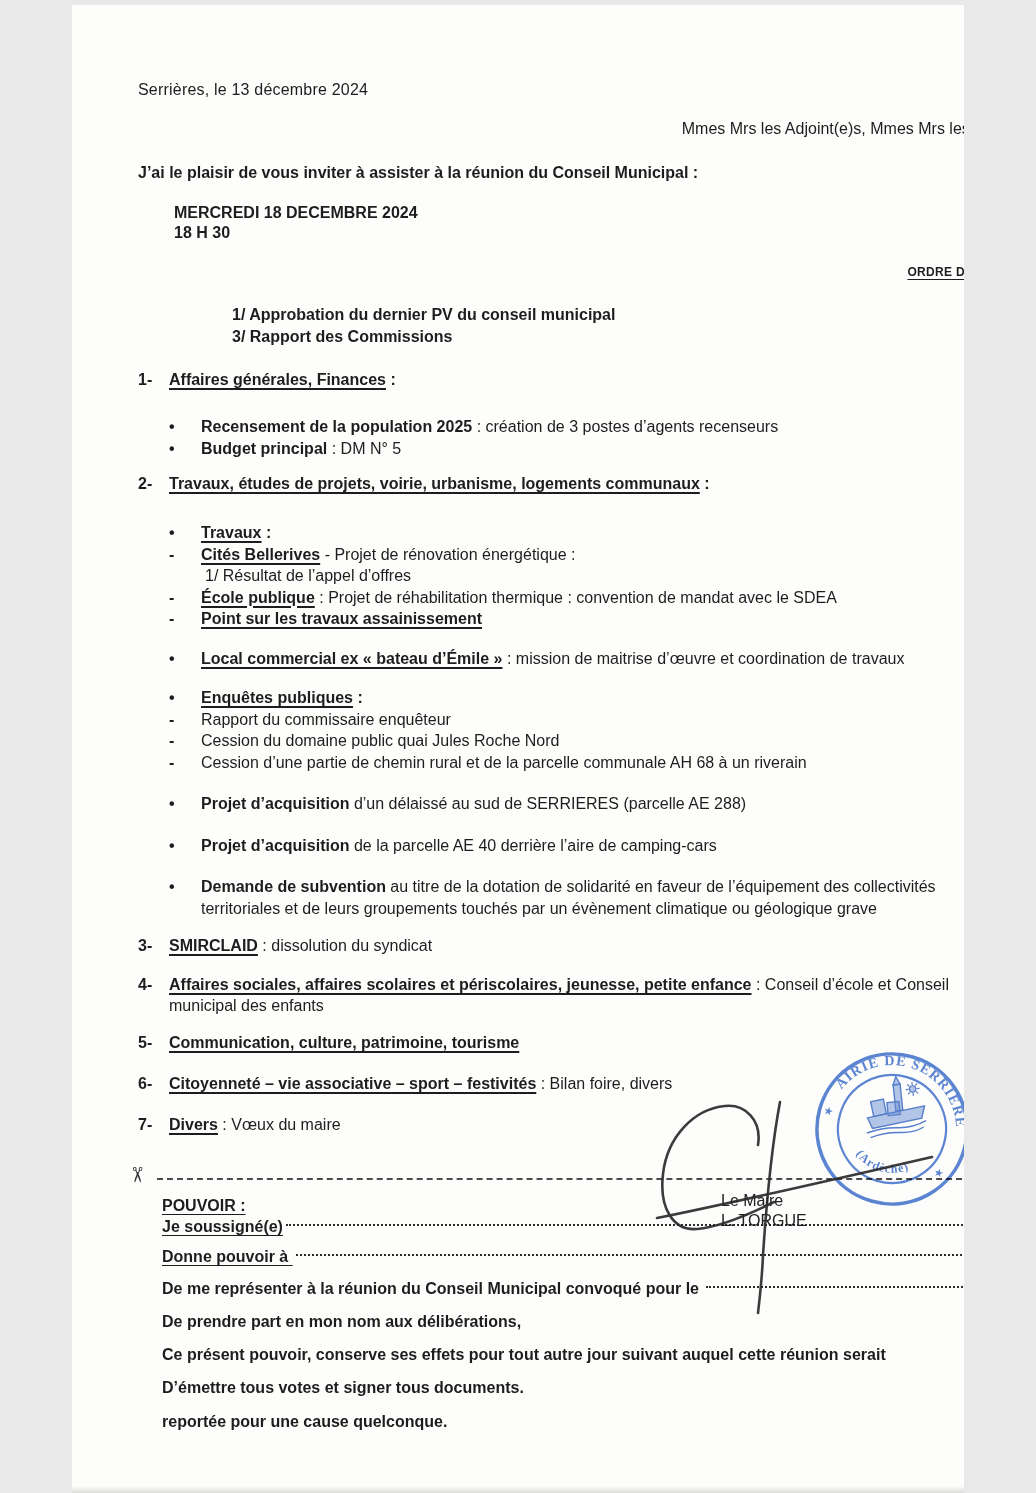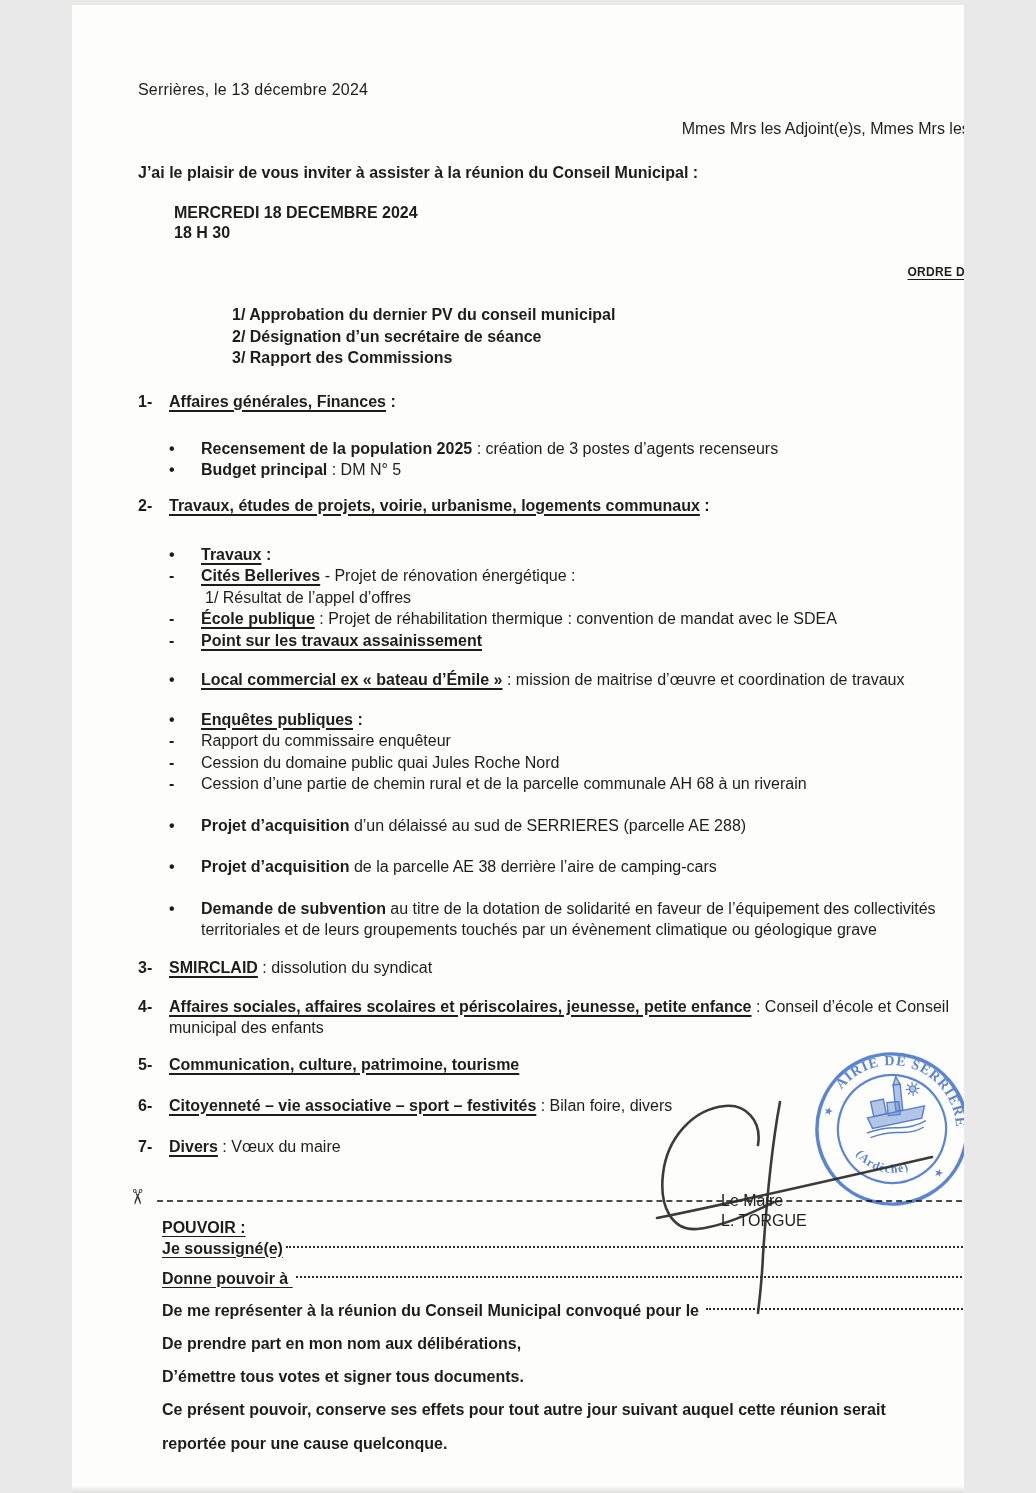--- a/index.html
+++ b/index.html
@@ -57,21 +57,20 @@
 
     <div class="meeting">
       <div>MERCREDI 18 DECEMBRE 2024</div>
       <div>18 H 30</div>
     </div>
 
     <div class="agenda-title">ORDRE DU JOUR</div>
 
     <div class="prelim">
       <div>1/ Approbation du dernier PV du conseil municipal</div>
-      <div>2/ Désignation d’un secrétaire de séance</div>
       <div>3/ Rapport des Commissions</div>
     </div>
 
     <div class="sec mt22">
       <span class="num">1-</span>
       <span class="tx"><span class="t-u">Affaires générales, Finances</span><span class="b"> :</span></span>
     </div>
     <div class="li mt26">
       <span class="mk">•</span>
       <span class="tx"><span class="b">Recensement de la population 2025</span><span> : création de 3 postes d’agents recenseurs</span></span>
@@ -125,21 +124,21 @@
       <span class="mk">-</span>
       <span class="tx">Cession d’une partie de chemin rural et de la parcelle communale AH 68 à un riverain</span>
     </div>
 
     <div class="li mt20">
       <span class="mk">•</span>
       <span class="tx"><span class="b">Projet d’acquisition</span><span> d’un délaissé au sud de SERRIERES (parcelle AE 288)</span></span>
     </div>
     <div class="li mt20">
       <span class="mk">•</span>
-      <span class="tx"><span class="b">Projet d’acquisition</span><span> de la parcelle AE 38 derrière l’aire de camping-cars</span></span>
+      <span class="tx"><span class="b">Projet d’acquisition</span><span> de la parcelle AE 40 derrière l’aire de camping-cars</span></span>
     </div>
     <div class="li mt20">
       <span class="mk">•</span>
       <span class="tx"><span class="b">Demande de subvention</span><span> au titre de la dotation de solidarité en faveur de l’équipement des collectivités territoriales et de leurs groupements touchés par un évènement climatique ou géologique grave</span></span>
     </div>
 
     <div class="sec mt16">
       <span class="num">3-</span>
       <span class="tx"><span class="t-u">SMIRCLAID</span><span> : dissolution du syndicat</span></span>
     </div>
@@ -173,22 +172,22 @@
       </div>
       <div class="pvr-row" style="margin-top:9px">
         <span class="lbl u">Donne pouvoir à </span>
         <span class="dots"></span>
       </div>
       <div class="pvr-row" style="margin-top:11px">
         <span class="lbl">De me représenter à la réunion du Conseil Municipal convoqué pour le </span>
         <span class="dots"></span>
       </div>
       <div class="pvr-text">De prendre part en mon nom aux délibérations,</div>
+      <div class="pvr-text">Ce présent pouvoir, conserve ses effets pour tout autre jour suivant auquel cette réunion serait</div>
       <div class="pvr-text">D’émettre tous votes et signer tous documents.</div>
-      <div class="pvr-text">Ce présent pouvoir, conserve ses effets pour tout autre jour suivant auquel cette réunion serait</div>
       <div class="pvr-text" style="margin-top:13px">reportée pour une cause quelconque.</div>
     </div>
   </div>
 
   <svg class="stamp-svg" width="164" height="164" viewBox="0 0 164 164">
     <g transform="rotate(16 82 82)" fill="none" stroke="#3f6fce">
       <circle cx="82" cy="82" r="75" stroke-width="3.6"></circle>
       <circle cx="82" cy="82" r="54" stroke-width="2.2"></circle>
       <path id="arcT" d="M 21.9,60.1 A 64 64 0 0 1 142.1,60.1" stroke="none"></path>
       <path id="arcB" d="M 40.7,97 A 44 44 0 0 0 123.3,97" stroke="none"></path>

